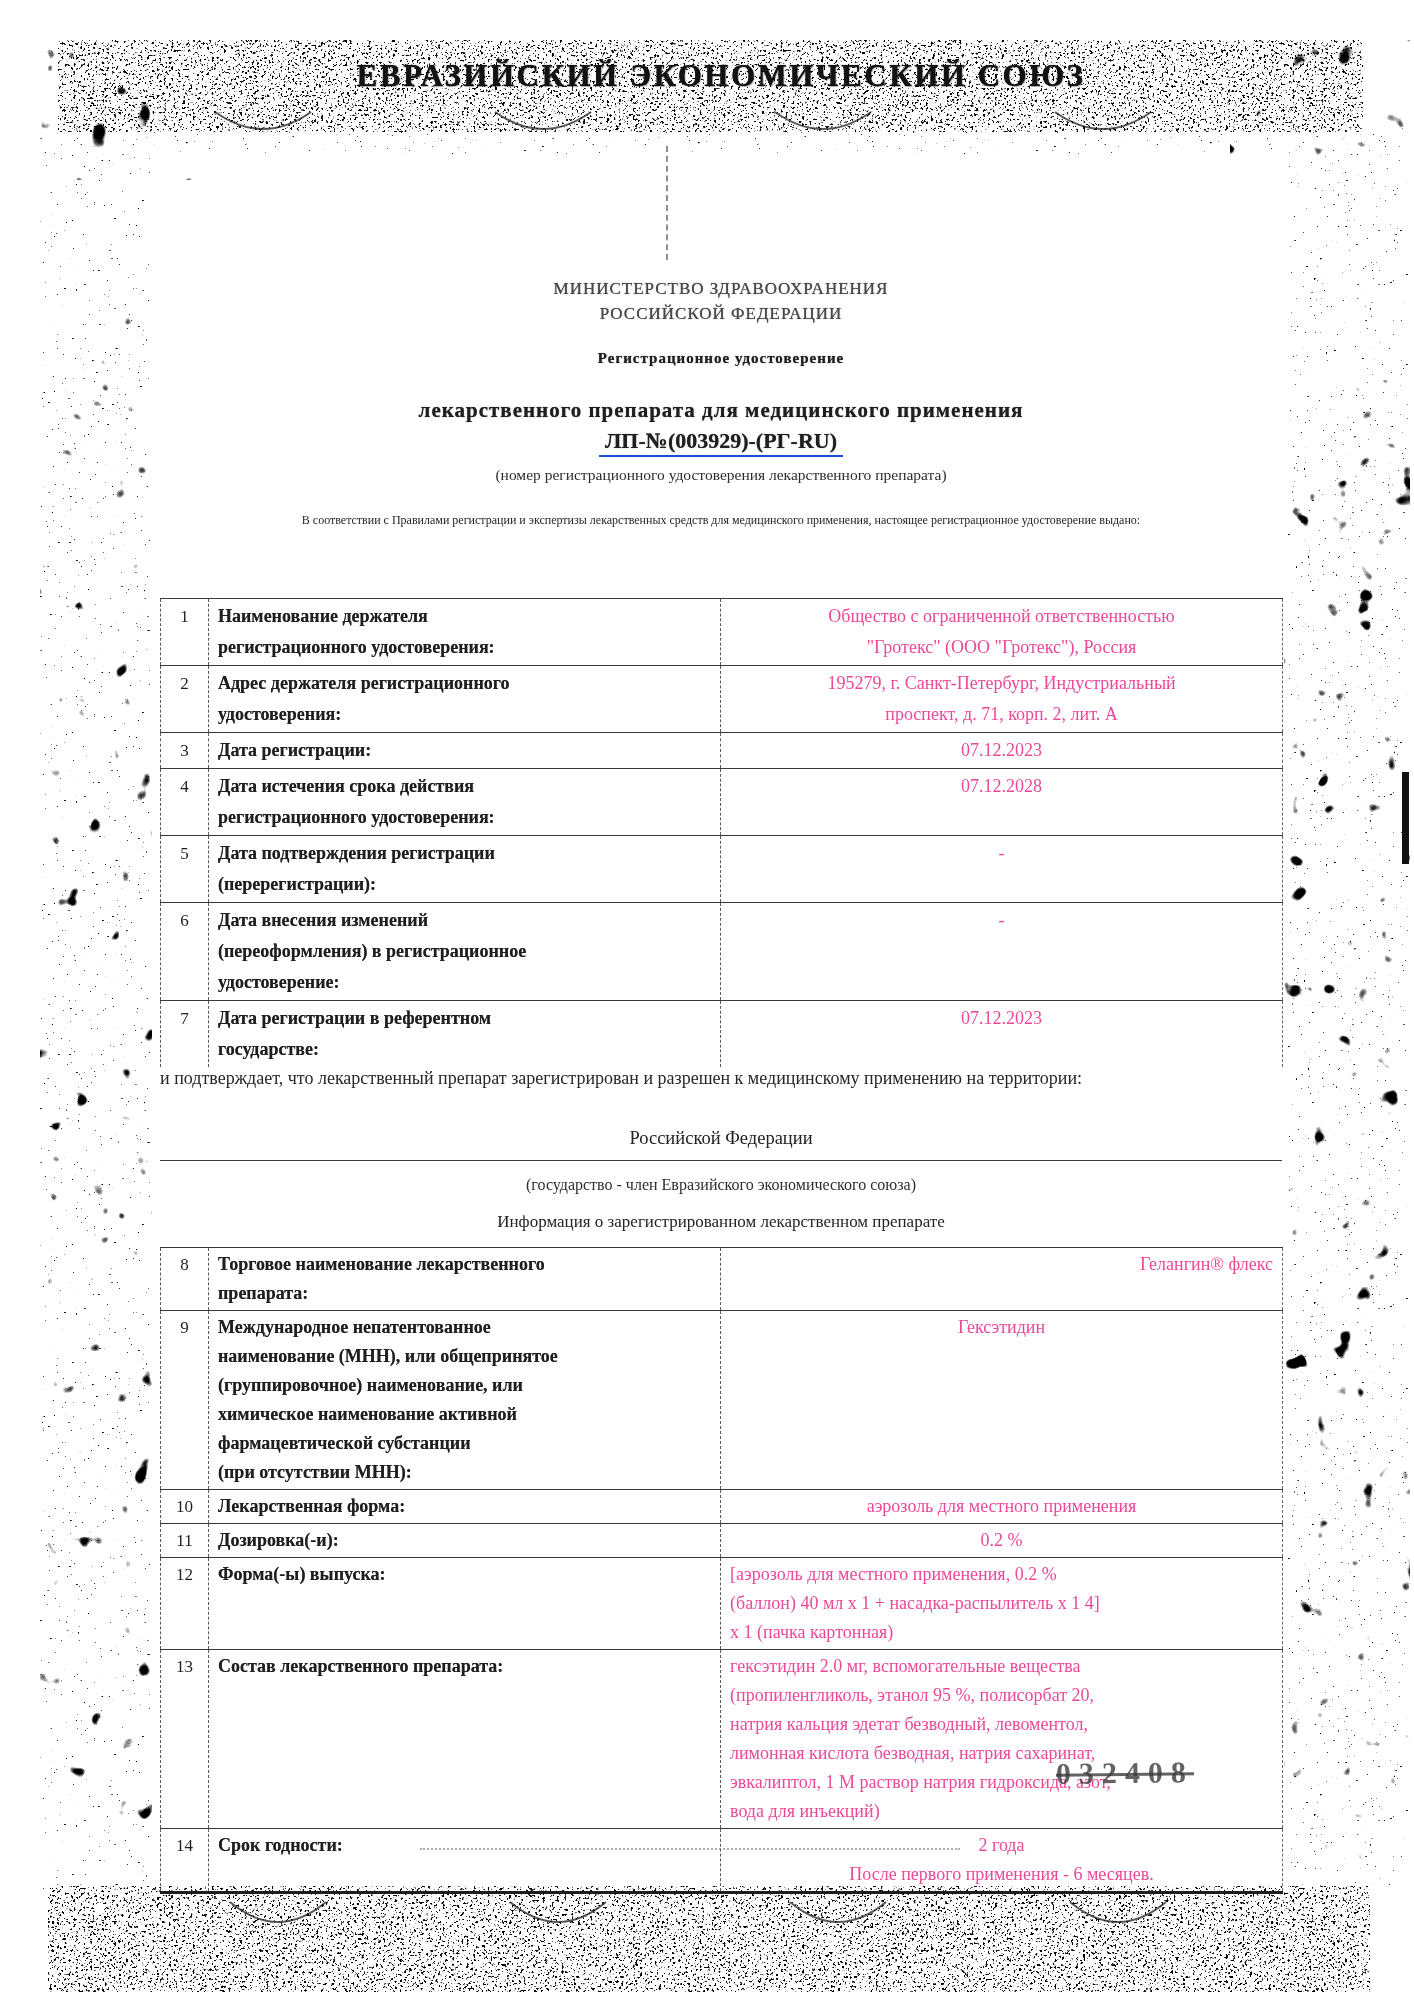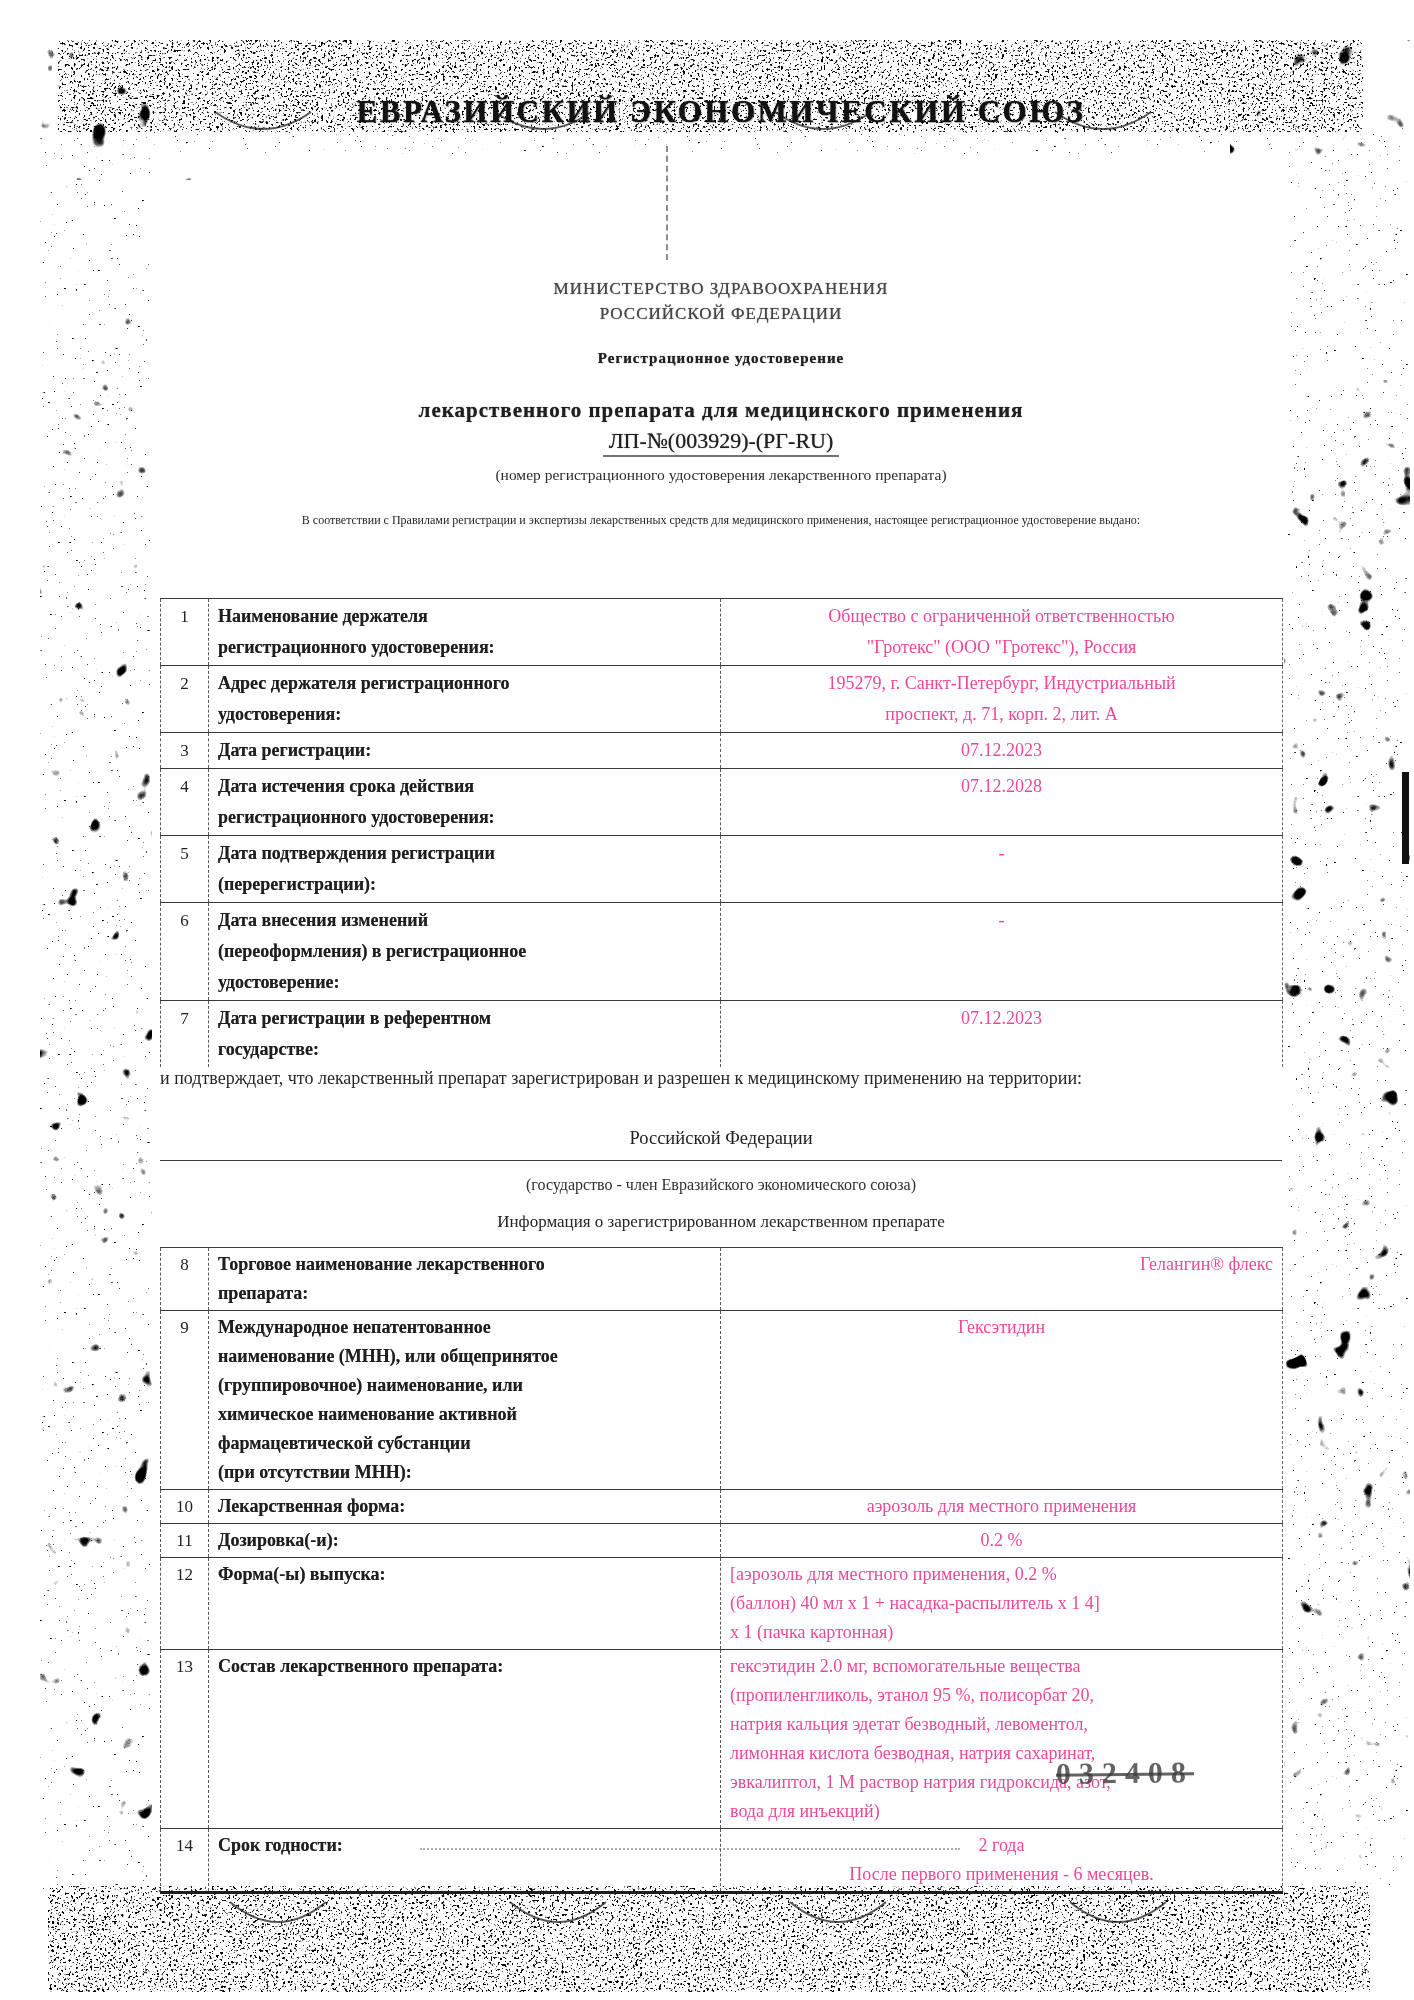--- a/index.html
+++ b/index.html
@@ -31,21 +31,20 @@
     z-index: 2;
     text-align: center;
   }
   .banner {
     top: 58px;
     font-size: 31px;
     font-weight: 700;
     letter-spacing: 2.5px;
     color: #121212;
     text-shadow: 0 0 1px rgba(0,0,0,.85), 1px 1px 0 rgba(0,0,0,.25);
-    margin-top: 36px;
   }
   .ministry {
     top: 276px;
     font-size: 17px;
     line-height: 25px;
     letter-spacing: 1px;
     color: #474747;
     text-shadow: 0 0 1px rgba(70,70,70,.9);
   }
   .title1 {
@@ -59,22 +58,22 @@
     top: 398px;
     font-size: 21px;
     font-weight: 700;
     letter-spacing: 1px;
     text-shadow: 0 0 1px rgba(0,0,0,.7);
   }
   .regnum-wrap { top: 428px; }
   .regnum {
     display: inline-block;
     font-size: 22px;
-    font-weight: 400;
-    border-bottom: 2px solid #737373;
+    font-weight: 700;
+    border-bottom: 2px solid #1d4ed8;
     padding: 0 6px 1px 6px;
     text-shadow: 0 0 1px rgba(0,0,0,.7);
   }
   .caption1 {
     top: 466px;
     font-size: 15.5px;
     color: #2d2d2d;
   }
   .intro {
     top: 506px;

